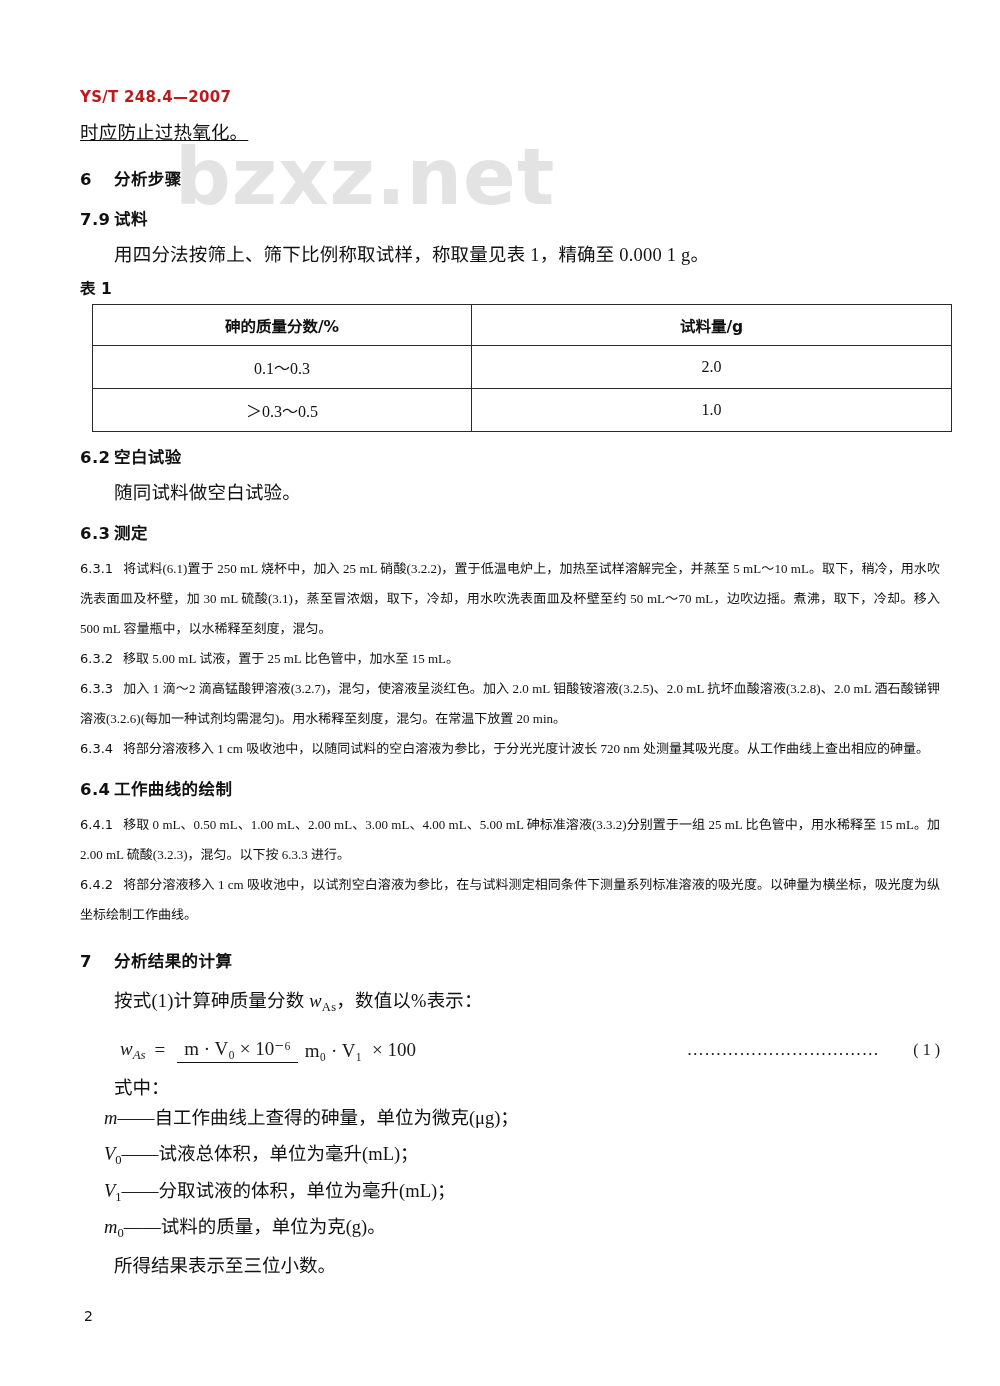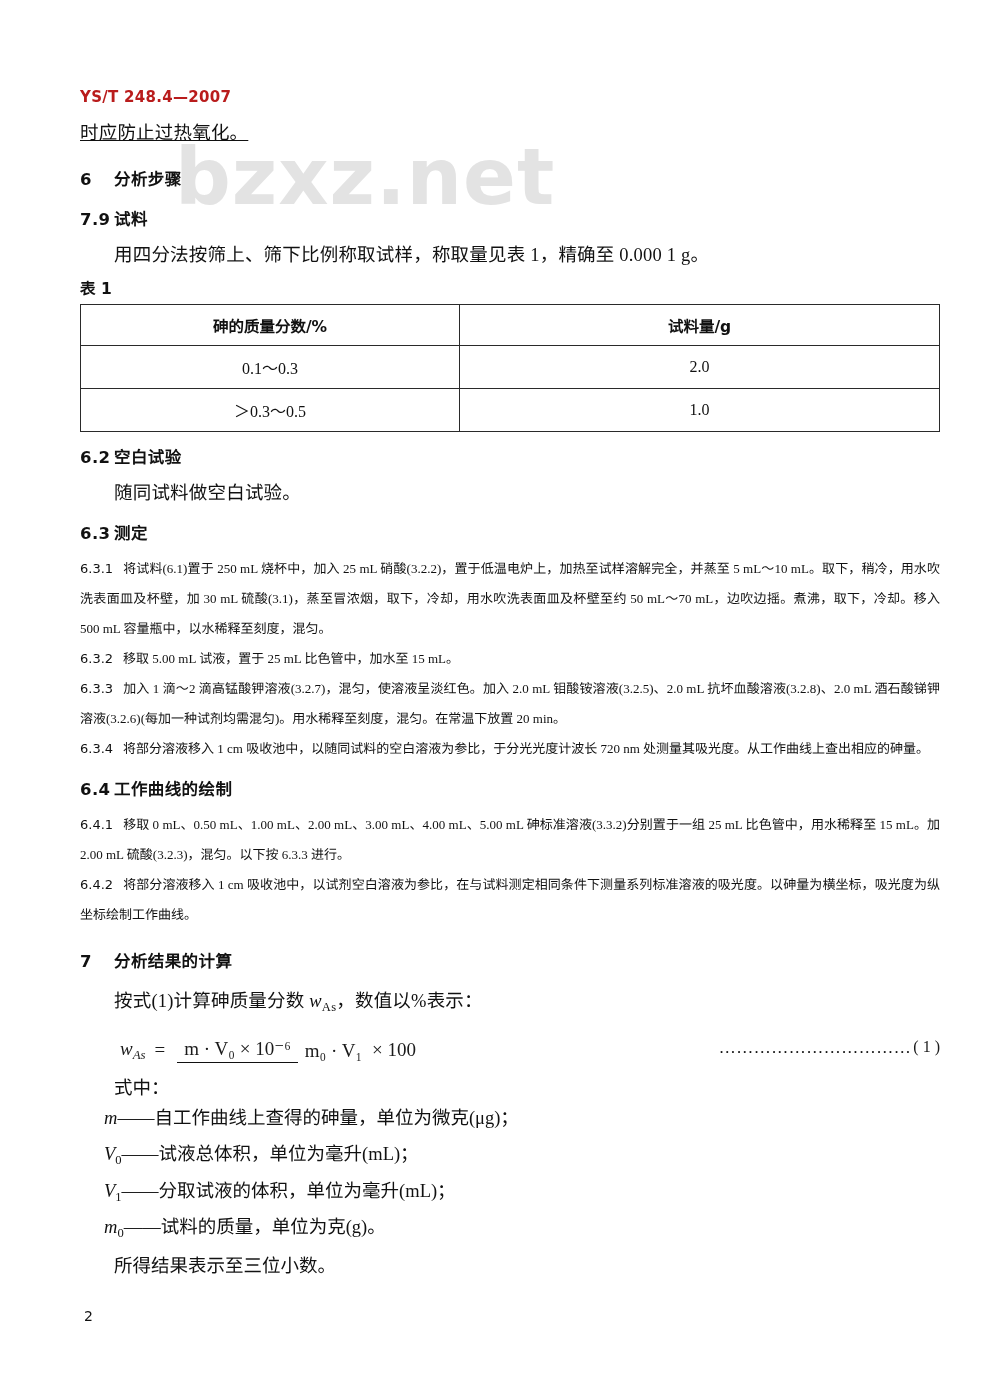--- a/index.html
+++ b/index.html
@@ -120,21 +120,21 @@
     font-family: "DejaVu Sans", "Liberation Sans", sans-serif;
     font-size: 15.5px;
     font-weight: 700;
     margin: 6px 0 6px 0;
     color: #111;
   }
 
   table.data-table {
     border-collapse: collapse;
     width: 860px;
-    margin: 0 0 4px 0;
+    margin: 0 0 4px 12px;
     table-layout: fixed;
   }
   table.data-table th,
   table.data-table td {
     border: 1px solid #2a2a2a;
     text-align: center;
     font-size: 16px;
     padding: 9px 4px;
     font-weight: 400;
     color: #111;
@@ -143,23 +143,24 @@
     font-family: "DejaVu Sans", "Liberation Sans", sans-serif;
     font-weight: 700;
     font-size: 15.5px;
   }
   .col-a { width: 44%; }
   .col-b { width: 56%; }
 
   
   .formula-row {
     display: flex;
-    align-items: flex-start;
+    align-items: center;
     margin: 16px 0 10px 0;
     padding-left: 40px;
+    gap: 32px;
   }
   .formula {
     display: inline-flex;
     align-items: center;
     font-family: "Liberation Serif", "DejaVu Serif", serif;
     font-size: 19px;
     white-space: nowrap;
   }
   .formula .lhs { font-style: italic; }
   .formula .eq { margin: 0 9px; }

